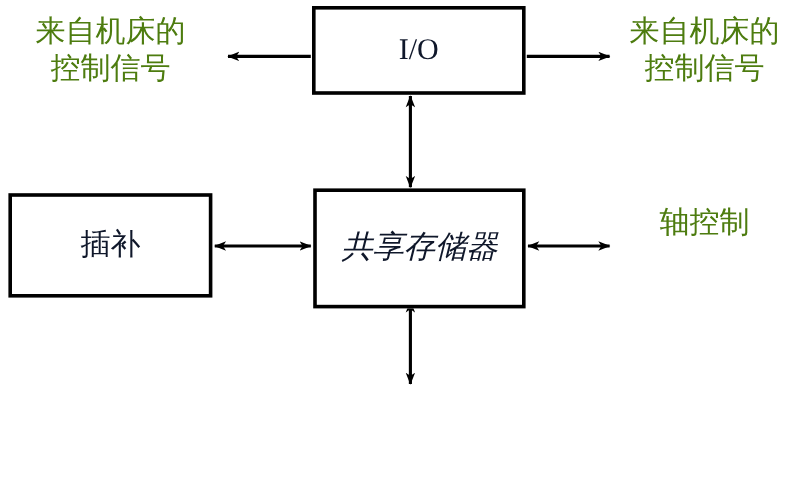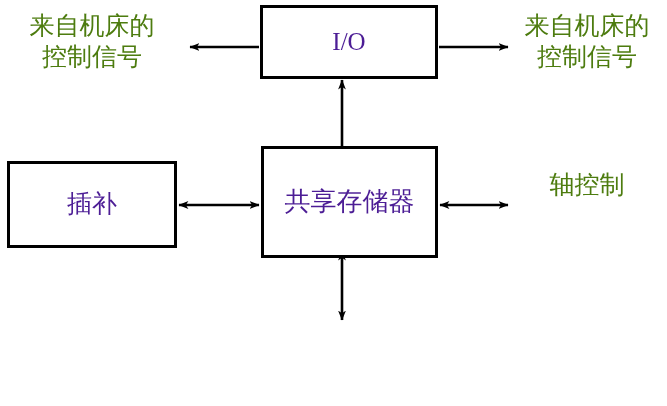--- a/index.html
+++ b/index.html
@@ -18,21 +18,21 @@
   .box {
     position: absolute;
     border: 3px solid #000000;
     background: #ffffff;
     box-sizing: border-box;
     display: flex;
     flex-direction: column;
     align-items: center;
     justify-content: center;
     line-height: 1.15;
-    color: #4c1d95;
+    color: #0f172a;
   }
   .box .line {
     display: block;
     white-space: nowrap;
   }
   .cn {
     font-family: "DejaVu Sans", "Liberation Sans", sans-serif;
     font-weight: 400;
   }
   .label {
@@ -53,21 +53,21 @@
   #arrows {
     position: absolute;
     left: 0;
     top: 0;
     width: 667px;
     height: 406px;
   }
 
   
   #box-io      { left: 260px; top: 5px;   width: 178px; height: 74px; }
-  #box-shared  { left: 261px; top: 146px; width: 177px; height: 112px; }
+  #box-shared  { left: 261px; top: 157px; width: 177px; height: 100px; font-style: italic; }
   #box-interp  { left: 7px;   top: 161px; width: 170px; height: 87px; gap: 26px; }
   #box-crt     { left: 261px; top: 321px; width: 177px; height: 80px; }
 
   
   #label-from-machine { left: 8px;   top: 11px;  width: 168px; }
   #label-to-machine   { left: 512px; top: 11px;  width: 150px; }
   #label-axis-ctrl    { left: 512px; top: 170px; width: 150px; }
 </style>
 </head>
 <body>

